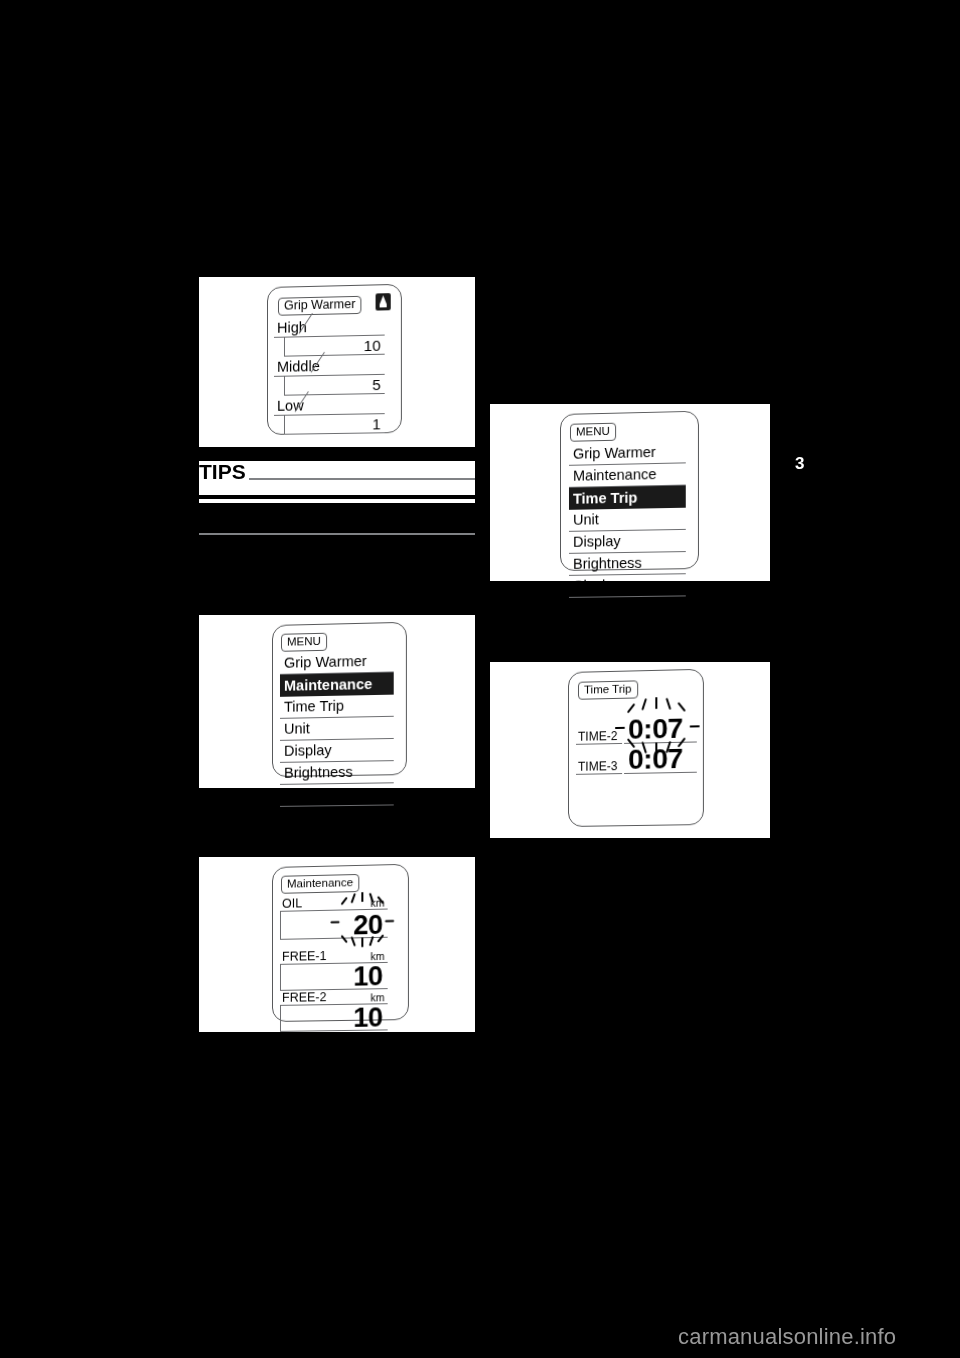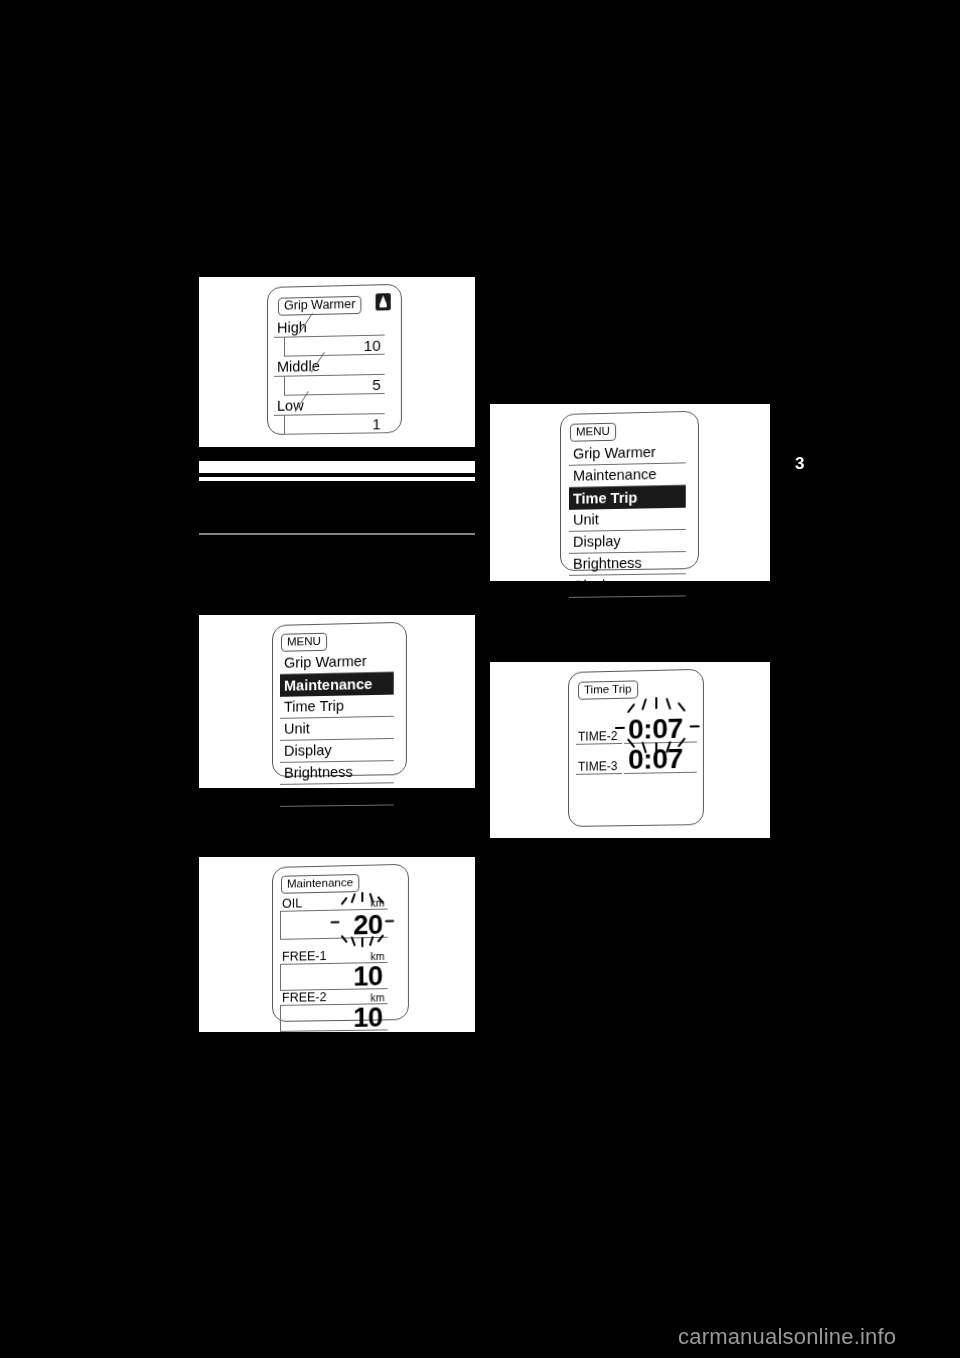--- a/index.html
+++ b/index.html
@@ -306,20 +306,24 @@
       <div class="gw-bar" style="left:16px; top:128px; width:100px; height:19px;">
         <span class="v">1</span>
       </div>
 
     </div>
   </div>
 </div>
 
 <div class="tips-wrap" style="left:199px; top:461px; width:276px; height:92px;">
 
+  <div class="tips-head" style="background:#ffffff;">
+    <span class="rule"></span>
+    <span class="word">TIPS</span>
+  </div>
 
   <div class="tips-body" style="height:58px;">
 
     <div class="tips-redacted" style="left:0; top:20px; right:0; height:38px;"></div>
     <div class="tips-redacted" style="left:0; top:12px; right:0; height:4px;"></div>
   </div>
 
   <div class="tips-foot" style="top:72px;"></div>
   <div class="tips-redacted" style="left:0; top:77px; right:0; height:15px;"></div>
 </div>

